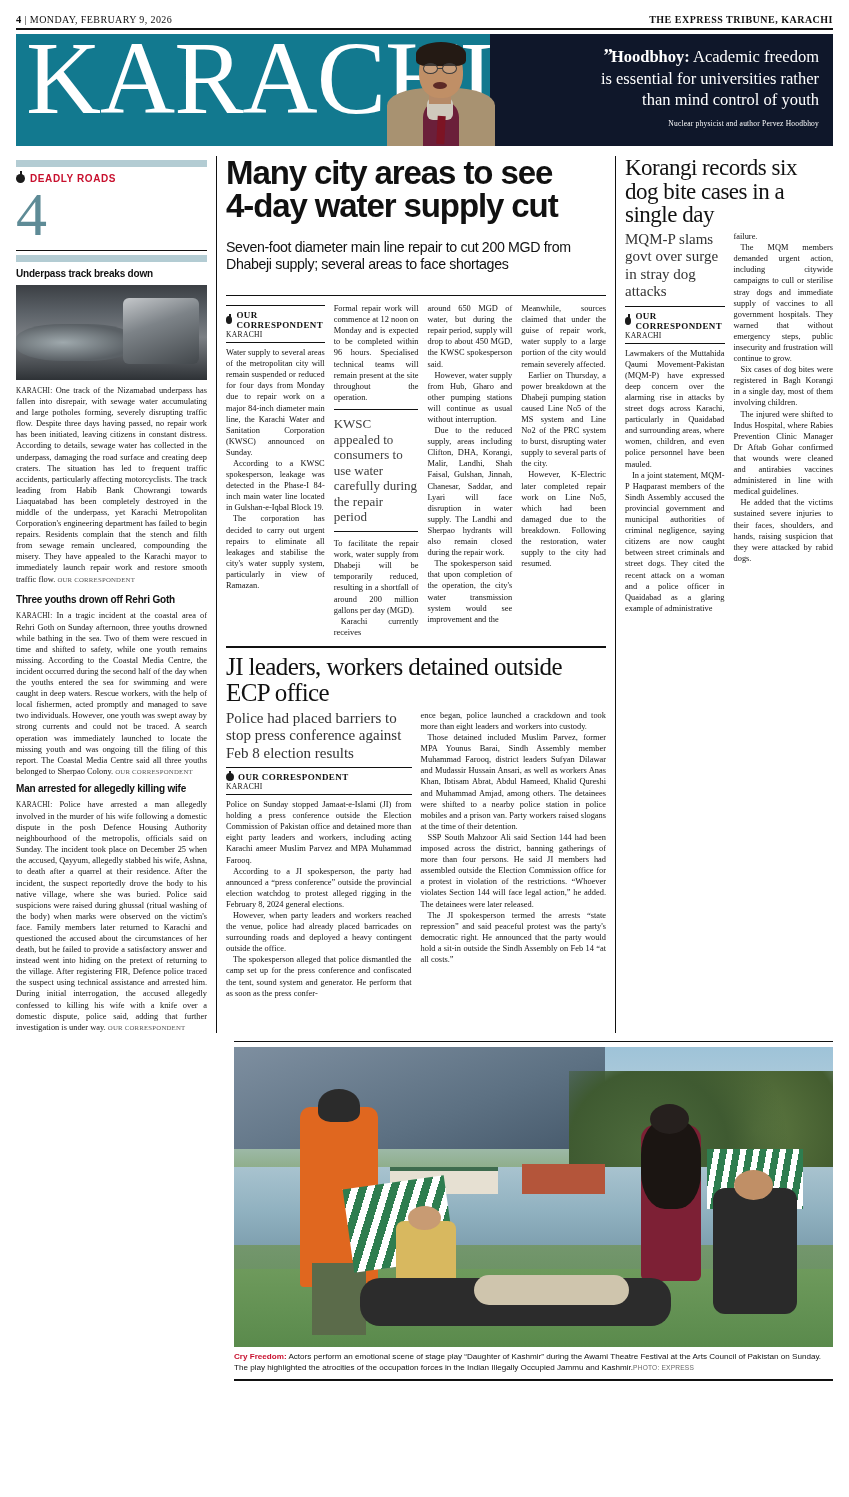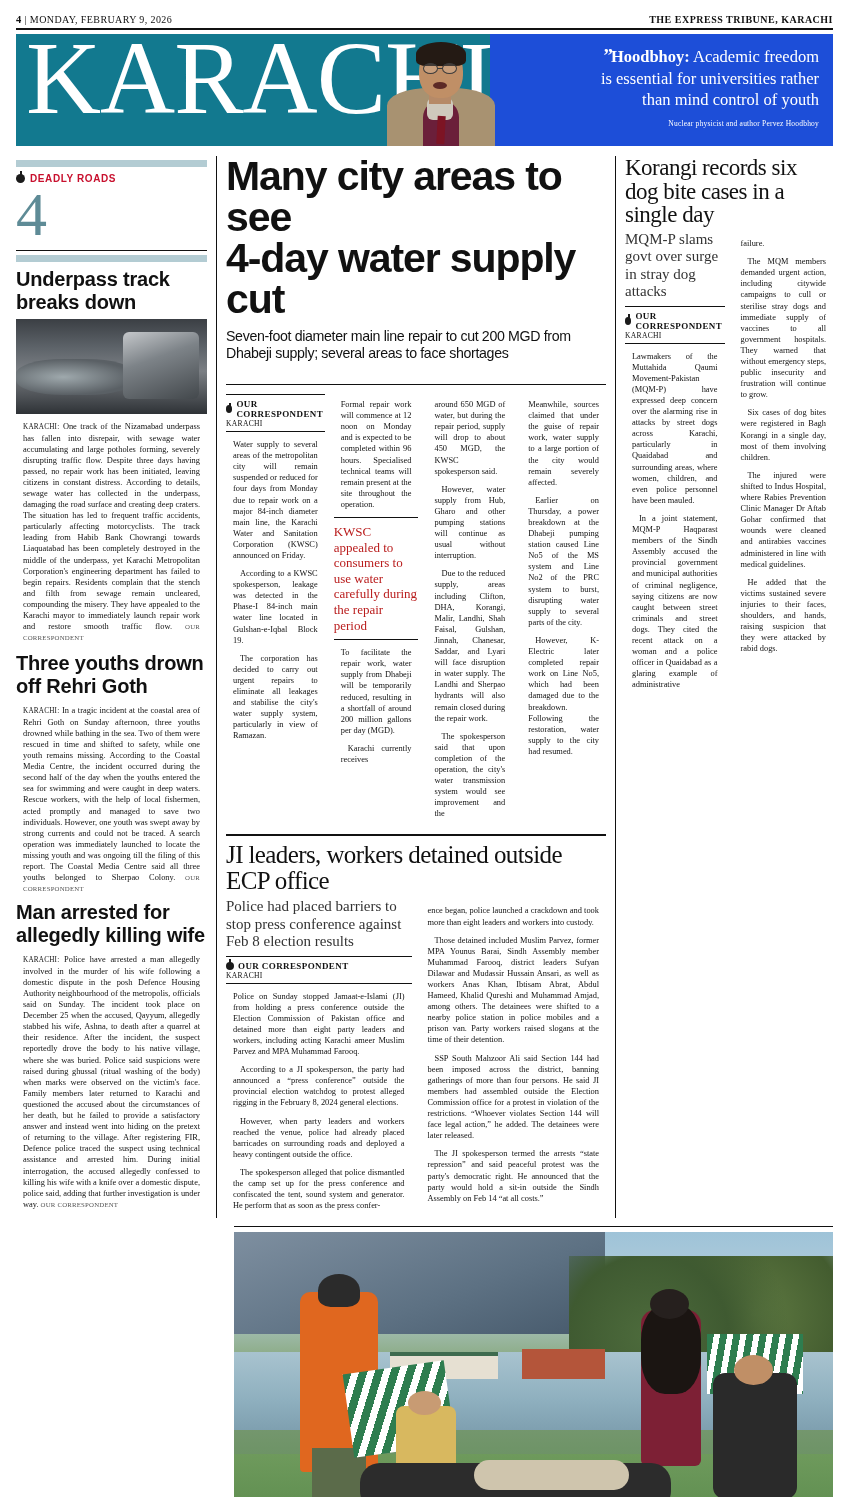--- a/index.html
+++ b/index.html
@@ -49,21 +49,21 @@
     font-size: 104px;
     line-height: 1;
     color: #fff;
     letter-spacing: -1px;
     font-variant: small-caps;
     text-transform: uppercase;
     white-space: nowrap;
   }
   .banner-right {
     flex: 1 1 auto;
-    background: #1d4ed8;
+    background: #0f172a;
     position: relative;
     padding: 10px 14px 24px 70px;
     text-align: right;
     color: #fff;
   }
   .quote-text {
     font-family: "Liberation Serif", serif;
     font-size: 16.5px;
     line-height: 1.28;
     color: #ffffff;
@@ -144,21 +144,21 @@
     font-family: "Liberation Serif", serif;
   }
   .credit-sc {
     font-variant: small-caps; text-transform: uppercase;
     font-size: 7.5px; letter-spacing: .3px; color: #555;
   }
   .hr-thin { border-top: 1px solid #111; margin: 7px 0 0 0; }
 
   .subhead {
     font-family: "Liberation Sans", sans-serif;
-    font-weight: bold; font-size: 20px; line-height:1.15;
+    font-weight: bold; font-size: 10px; line-height:1.15;
     margin: 5px 0 5px 0; letter-spacing:-.2px;
   }
   .photo-small {
     width: 100%; height: 95px; margin: 2px 0 5px 0;
     background: linear-gradient(180deg,#3b3f44 0%,#5d6369 30%,#7b7f84 55%,#2e3236 100%);
     position: relative; overflow: hidden;
   }
   .photo-small:before{
     content:""; position:absolute; left:0; top:42%; width:62%; height:38%;
     background: radial-gradient(ellipse at 40% 50%, #9fa9ad 0%, #5a6065 70%);
@@ -210,22 +210,22 @@
   .photo-caption .cap-lead { color: #c8102e; font-weight: bold; }
   .photo-caption .cap-credit {
     font-variant: small-caps; text-transform: uppercase;
     font-size: 6.6px; color: #666; letter-spacing: .2px;
   }
 
   
   h1.hl-main {
     font-family: "Liberation Sans", sans-serif;
     font-weight: bold;
-    font-size: 41px; line-height: 1.0; letter-spacing: -1.1px;
-    margin-bottom: 8px;
+    font-size: 33px; line-height: 1.0; letter-spacing: -1.1px;
+    margin-bottom: 17px;
   }
   .deck {
     font-family: "Liberation Sans", sans-serif;
     font-size: 14.2px; line-height: 1.2; letter-spacing: -.35px;
     margin-bottom: 7px; border-bottom: 1px solid #111; padding-bottom: 22px;
   }
   h2.hl-serif {
     font-family: "Liberation Serif", serif;
     font-size: 25px; line-height: 1.04; letter-spacing: -.6px; font-weight: normal;
     margin-bottom: 4px;
@@ -256,33 +256,33 @@
     font-size: 7.6px; letter-spacing:.3px;
     border-bottom: 1px solid #111; padding-bottom: 3px; margin-bottom: 4px;
   }
 
   
   .body-txt {
     font-family: "Liberation Serif", serif;
     font-size: 8.4px; line-height: 1.32; text-align: justify;
     hyphens: auto;
   }
-  .body-txt p { text-indent: 7px; margin: 7px; }
+  .body-txt p { text-indent: 7px; margin: 0; }
   .body-txt p:first-child { text-indent: 0; }
   .body-txt.lead p:first-child { text-indent: 0; }
   .body-txt .city-sc {
     font-variant: small-caps; text-transform: uppercase; font-size: 7.2px; letter-spacing:.2px;
   }
   .body-txt .endcredit {
     font-variant: small-caps; text-transform: uppercase; font-size: 6.8px; color:#555; letter-spacing:.2px;
   }
 
   .pullquote {
     font-family: "Liberation Serif", serif;
-    font-size: 13px; line-height: 1.2; color: #b91c1c;
+    font-size: 13px; line-height: 1.2; color: #404040;
     border-top: 1px solid #111; border-bottom: 1px solid #111;
     padding: 6px 0; margin: 6px 0;
   }
 
   
   .rule-heavy { border-top: 2px solid #111; margin: 8px 0 6px 0; }
   .rule-light { border-top: 1px solid #111; margin: 6px 0 5px 0; }
 </style>
 </head>
 <body>
@@ -372,21 +372,21 @@
       <div class="deck">Seven-foot diameter main line repair to cut 200 MGD from Dhabeji supply; several areas to face shortages</div>
 
       <div style="display:flex; gap:9px;">
         <div style="flex:1 1 0">
           <div class="byline">
             <span class="bullet"></span>
             <span>Our Correspondent</span>
           </div>
           <div class="byline-city">Karachi</div>
           <div class="body-txt lead">
-              <p>Water supply to several areas of the metropolitan city will remain suspended or reduced for four days from Monday due to repair work on a major 84-inch diameter main line, the Karachi Water and Sanitation Corporation (KWSC) announced on Friday.</p>
+              <p>Water supply to several areas of the metropolitan city will remain suspended or reduced for four days from Monday due to repair work on a major 84-inch diameter main line, the Karachi Water and Sanitation Corporation (KWSC) announced on Sunday.</p>
               <p>According to a KWSC spokesperson, leakage was detected in the Phase-I 84-inch main water line located in Gulshan-e-Iqbal Block 19.</p>
               <p>The corporation has decided to carry out urgent repairs to eliminate all leakages and stabilise the city's water supply system, particularly in view of Ramazan.</p>
             </div>
         </div>
         <div style="flex:1 1 0">
           <div class="body-txt lead">
               <p>Formal repair work will commence at 12 noon on Monday and is expected to be completed within 96 hours. Specialised technical teams will remain present at the site throughout the operation.</p>
             </div>
           <div class="pullquote">KWSC appealed to consumers to use water carefully during the repair period</div>
           <div class="body-txt lead">

